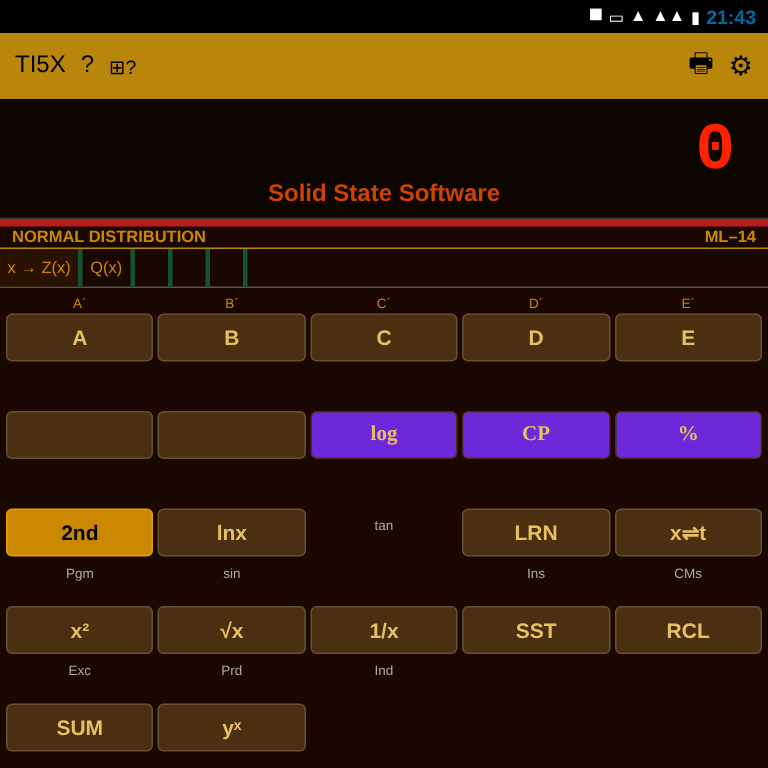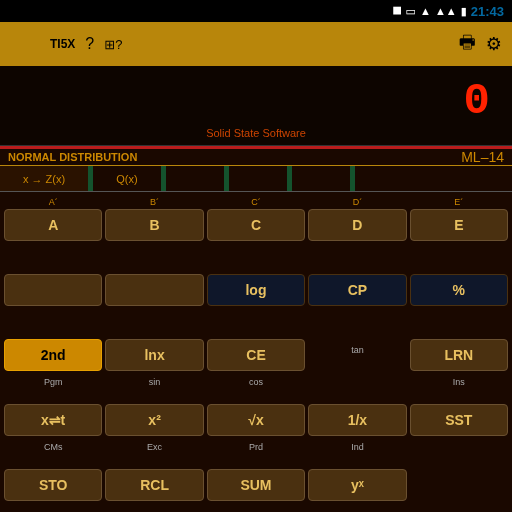--- a/index.html
+++ b/index.html
@@ -41,23 +41,22 @@
     .title-bar {
       background: #b8860b;
       height: 44px;
       display: flex;
       align-items: center;
       padding: 0 10px;
       gap: 10px;
     }
     .title-label {
       color: #000;
-      font-size: 12px;
-      font-weight: bold;
-      margin-left: 40px;
+      font-size: 16px;
+      font-weight: normal;
     }
     .title-icon {
       color: #000;
       font-size: 16px;
       cursor: pointer;
     }
     .title-spacer { flex: 1; }
     .title-gear {
       color: #000;
       font-size: 18px;
@@ -85,62 +84,63 @@
       font-family: 'Courier New', monospace;
       font-weight: bold;
       letter-spacing: 2px;
     }
     .display-brand {
       position: absolute;
       bottom: 6px;
       left: 50%;
       transform: translateX(-50%);
       color: #cc4400;
-      font-size: 11px;
+      font-size: 16px;
       white-space: nowrap;
+      font-weight: bold;
     }
 
     
     .mode-bar {
       background: #1a0800;
       height: 20px;
       display: flex;
       align-items: center;
       padding: 0 8px;
-      border-top: 3px solid #b91c1c;
+      border-top: 5px solid #b91c1c;
       border-bottom: 1px solid #b8860b;
     }
     .mode-label {
       color: #cc8800;
       font-size: 11px;
       font-weight: bold;
       flex: 1;
     }
     .mode-ml {
       color: #cc8800;
-      font-size: 14px;
-      font-weight: normal;
+      font-size: 11px;
+      font-weight: bold;
     }
 
     
     .tab-row {
       background: #1a0800;
       height: 26px;
       display: flex;
       align-items: center;
       border-bottom: 1px solid #555;
     }
     .tab-item {
       color: #cc8800;
       font-size: 11px;
-      padding: 0 23px;
+      padding: 0 5px;
       height: 100%;
       display: flex;
       align-items: center;
-      border-right: 5px solid #14532d;
+      border-right: 3px solid #14532d;
       cursor: pointer;
     }
     .tab-item.active {
       background: #2a1200;
     }
 
     
     .key-grid {
       background: #1a0800;
       padding: 4px 4px 0 4px;
@@ -197,22 +197,23 @@
       color: #000;
     }
     .key-btn.btn-clr {
       background: #cc8800;
       border-color: #e8a000;
     }
     .key-btn.btn-clr .key-btn-text {
       color: #000;
     }
     .key-btn.btn-dark {
-      background: #0f172a;
+      background: #6d28d9;
       border-color: #4a3010;
+      font-family: Liberation Serif, serif;
     }
     .key-btn.btn-dark .key-btn-text {
       color: #e8c060;
     }
   </style>
 </head>
 <body>
 
 <div class="status-bar">
   <div class="status-icons">
@@ -332,27 +333,20 @@
     </div>
     <div class="key-cell">
       <div class="key-top-label"></div>
       <div class="key-btn">
         <span class="key-btn-text">lnx</span>
       </div>
       <div class="key-bottom-label">sin</div>
     </div>
     <div class="key-cell">
       <div class="key-top-label"></div>
-      <div class="key-btn">
-        <span class="key-btn-text">CE</span>
-      </div>
-      <div class="key-bottom-label">cos</div>
-    </div>
-    <div class="key-cell">
-      <div class="key-top-label"></div>
       <div class="key-bottom-label">tan</div>
     </div>
     <div class="key-cell">
       <div class="key-top-label"></div>
       <div class="key-btn">
         <span class="key-btn-text">LRN</span>
       </div>
       <div class="key-bottom-label">Ins</div>
     </div>
     <div class="key-cell">
@@ -386,27 +380,20 @@
     <div class="key-cell">
       <div class="key-top-label"></div>
       <div class="key-btn">
         <span class="key-btn-text">SST</span>
       </div>
       <div class="key-bottom-label"></div>
     </div>
     <div class="key-cell">
       <div class="key-top-label"></div>
       <div class="key-btn">
-        <span class="key-btn-text">STO</span>
-      </div>
-      <div class="key-bottom-label"></div>
-    </div>
-    <div class="key-cell">
-      <div class="key-top-label"></div>
-      <div class="key-btn">
         <span class="key-btn-text">RCL</span>
       </div>
       <div class="key-bottom-label"></div>
     </div>
     <div class="key-cell">
       <div class="key-top-label"></div>
       <div class="key-btn">
         <span class="key-btn-text">SUM</span>
       </div>
       <div class="key-bottom-label"></div>

